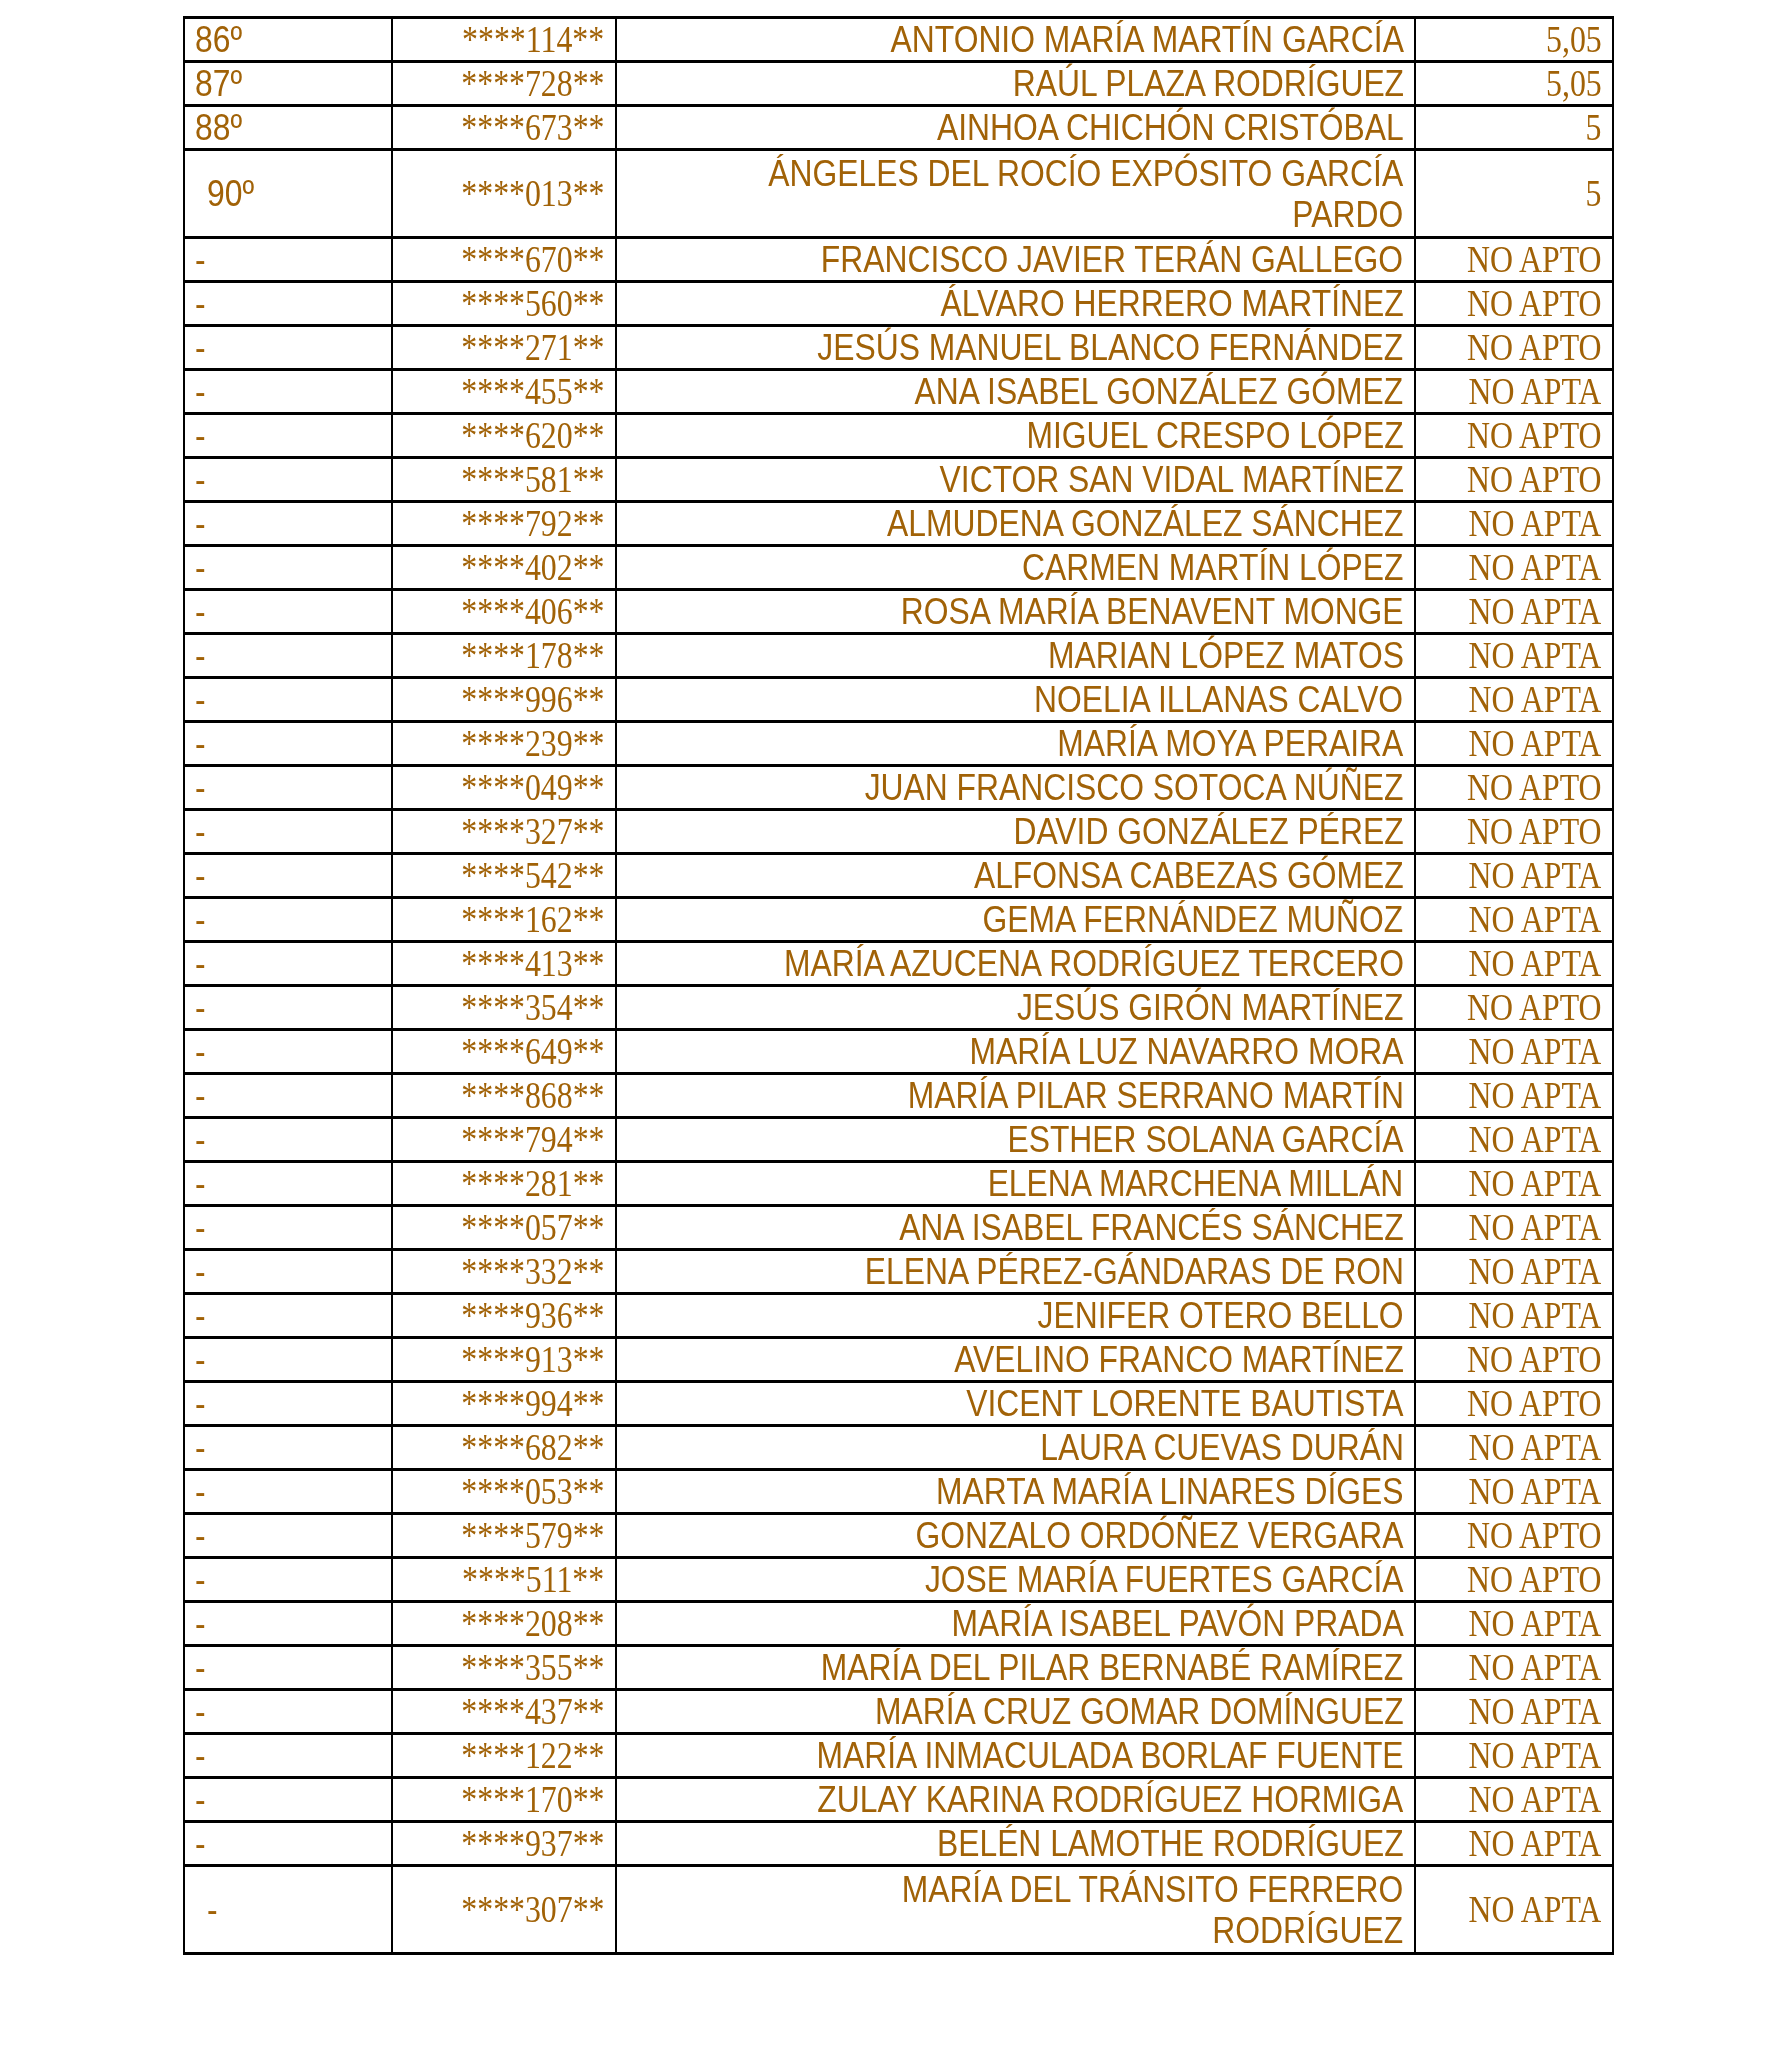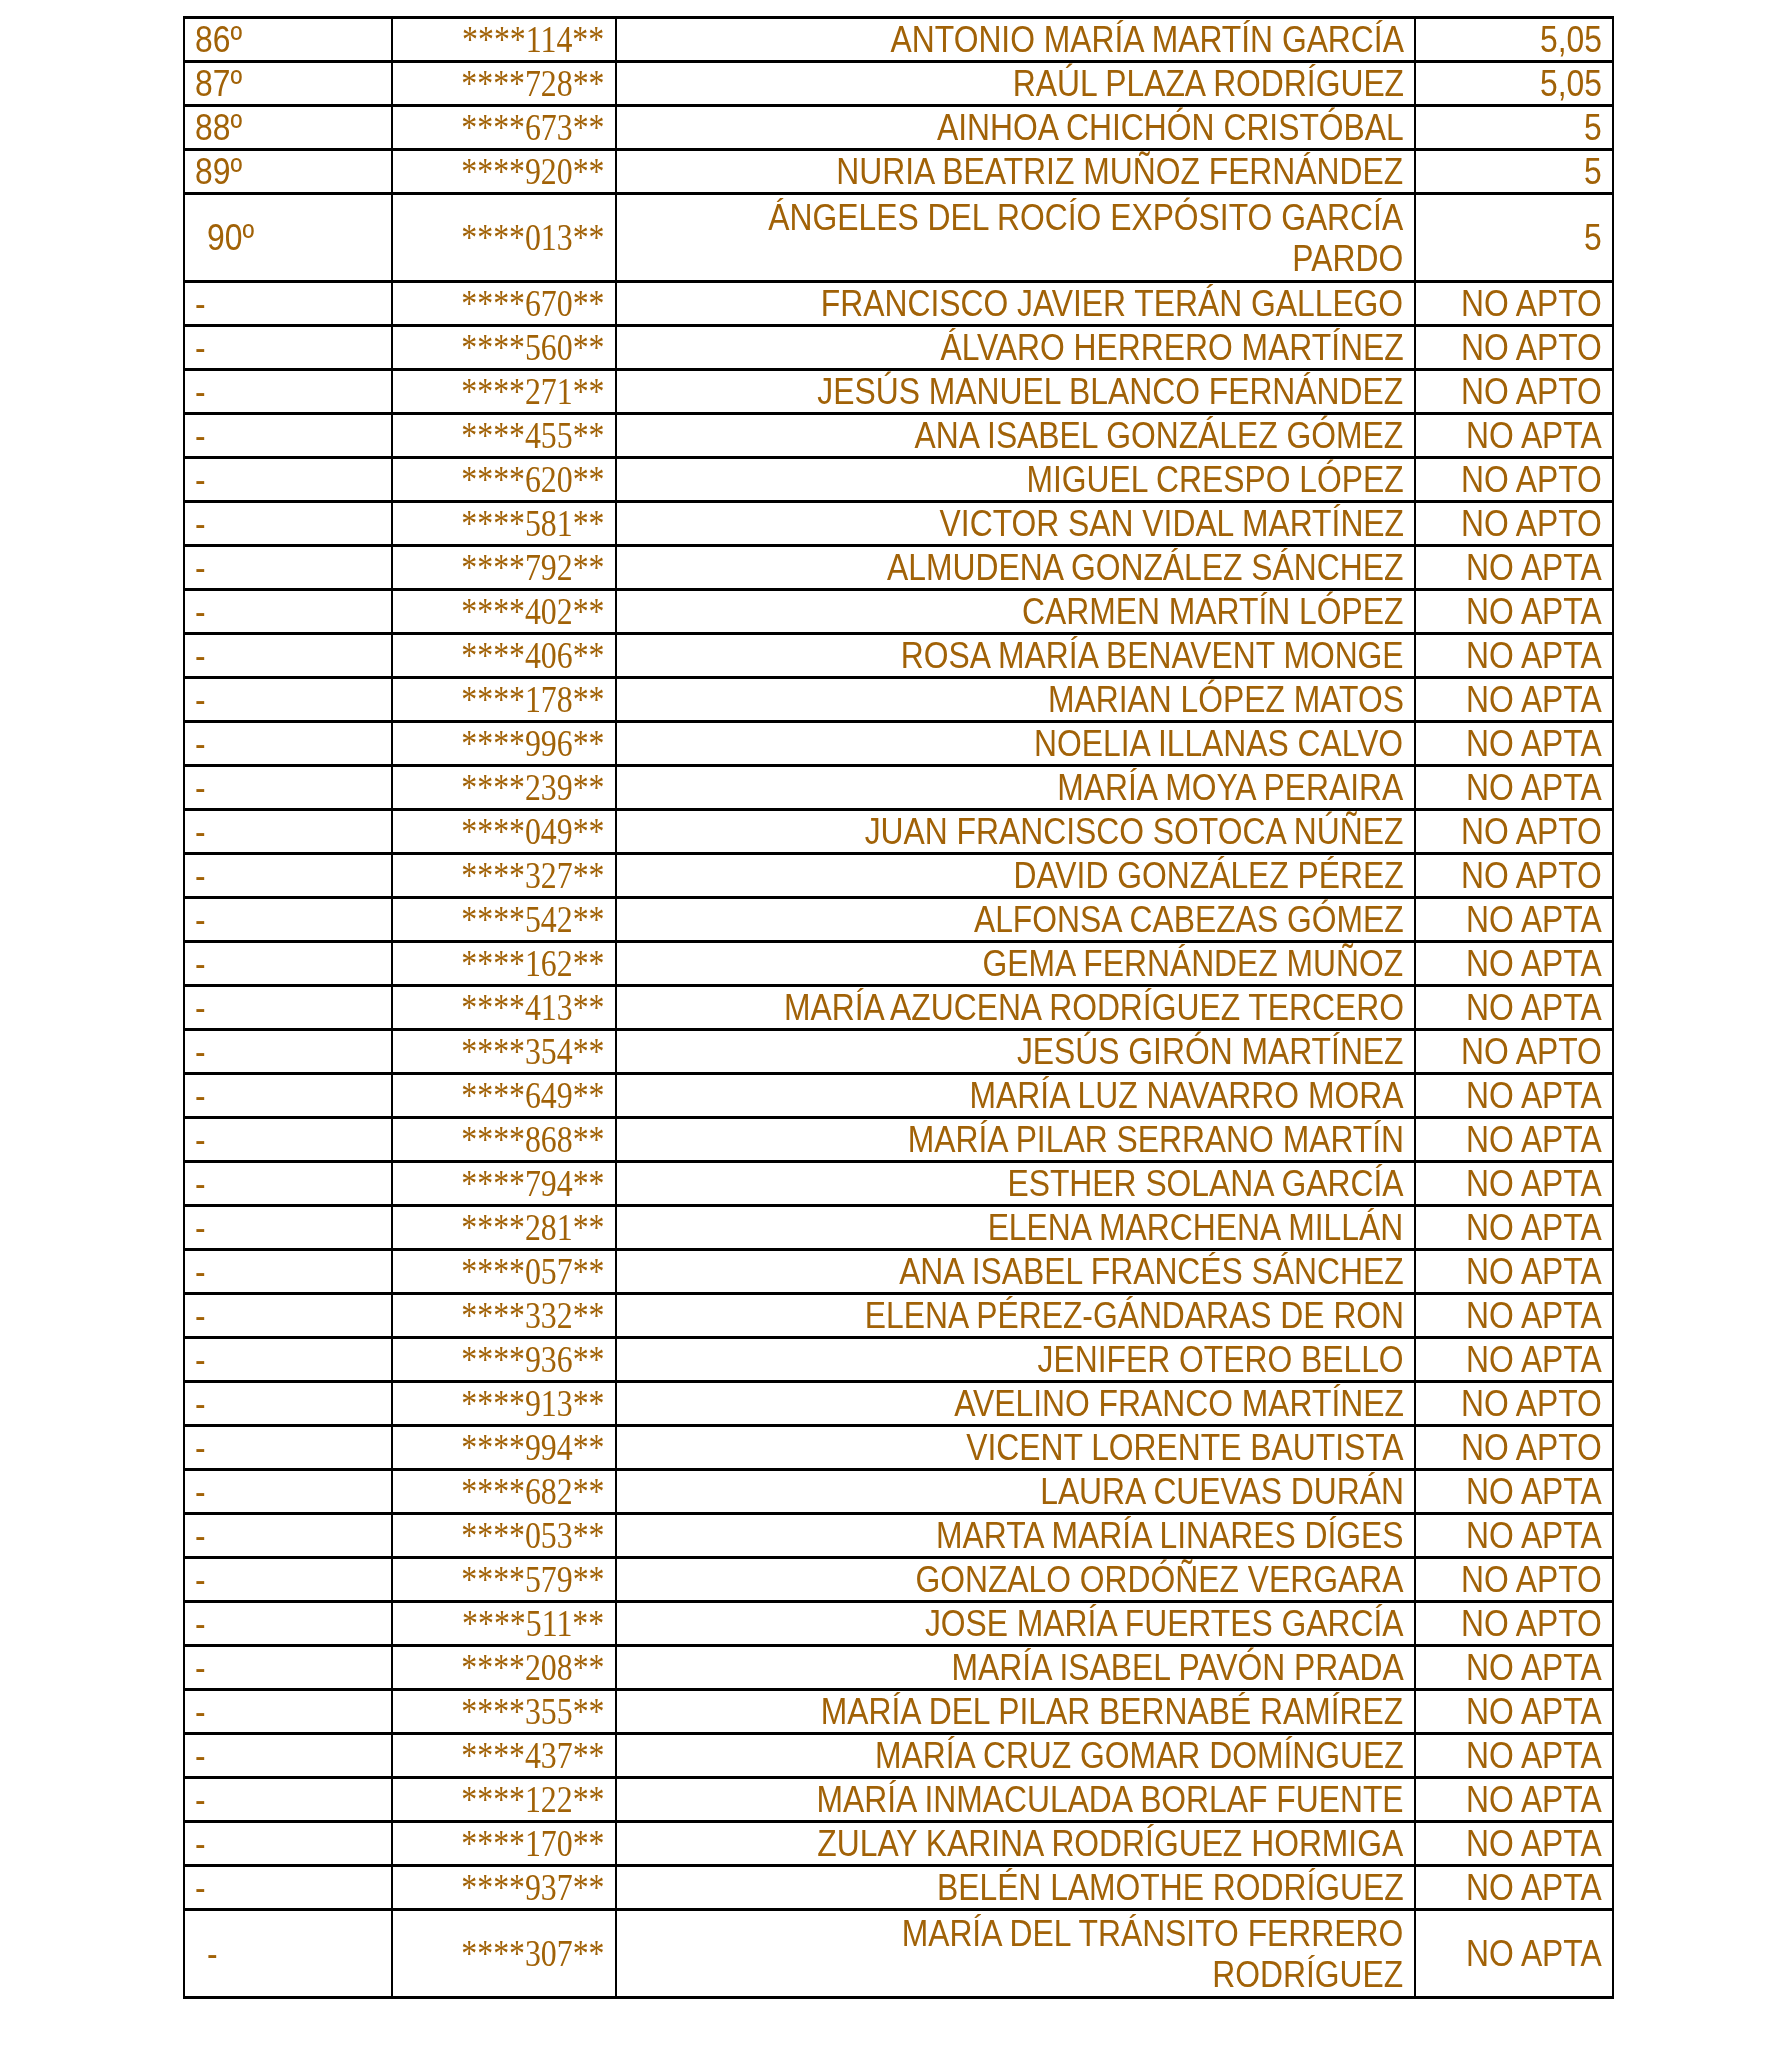--- a/index.html
+++ b/index.html
@@ -31,21 +31,21 @@
     padding: 0 10.4px;
     font-size: 37px;
     line-height: 41px;
     vertical-align: middle;
     overflow: hidden;
   }
   tr.tall td { height: 85px; padding-left: 22px; }
   td.c-rank   { text-align: left;  white-space: pre; }
   td.c-id     { text-align: right; white-space: pre; font-family: Liberation Serif, serif; }
   td.c-name   { text-align: right; margin-left: 32px; }
-  td.c-result { text-align: right; white-space: pre; }
+  td.c-result { text-align: right; white-space: pre; font-family: Liberation Serif, serif; }
   
   .cnd {
     display: inline-block;
     transform: scaleX(0.86);
     transform-origin: 100% 50%;
     white-space: pre;
     text-align: right;
   }
   td.c-rank .cnd { transform-origin: 0 50%; text-align: left; }
 </style>
@@ -72,26 +72,20 @@
     <td class="c-id"><span class="cnd">****728**</span></td>
     <td class="c-name"><span class="cnd">RAÚL PLAZA RODRÍGUEZ</span></td>
     <td class="c-result"><span class="cnd">5,05</span></td>
   </tr>
         <tr>
     <td class="c-rank"><span class="cnd">88º</span></td>
     <td class="c-id"><span class="cnd">****673**</span></td>
     <td class="c-name"><span class="cnd">AINHOA CHICHÓN CRISTÓBAL</span></td>
     <td class="c-result"><span class="cnd">5</span></td>
   </tr>
-        <tr>
-    <td class="c-rank"><span class="cnd">89º</span></td>
-    <td class="c-id"><span class="cnd">****920**</span></td>
-    <td class="c-name"><span class="cnd">NURIA BEATRIZ MUÑOZ FERNÁNDEZ</span></td>
-    <td class="c-result"><span class="cnd">5</span></td>
-  </tr>
         <tr class="tall">
     <td class="c-rank"><span class="cnd">90º</span></td>
     <td class="c-id"><span class="cnd">****013**</span></td>
     <td class="c-name"><span class="cnd">ÁNGELES DEL ROCÍO EXPÓSITO GARCÍA
 PARDO</span></td>
     <td class="c-result"><span class="cnd">5</span></td>
   </tr>
         <tr>
     <td class="c-rank"><span class="cnd">-</span></td>
     <td class="c-id"><span class="cnd">****670**</span></td>

